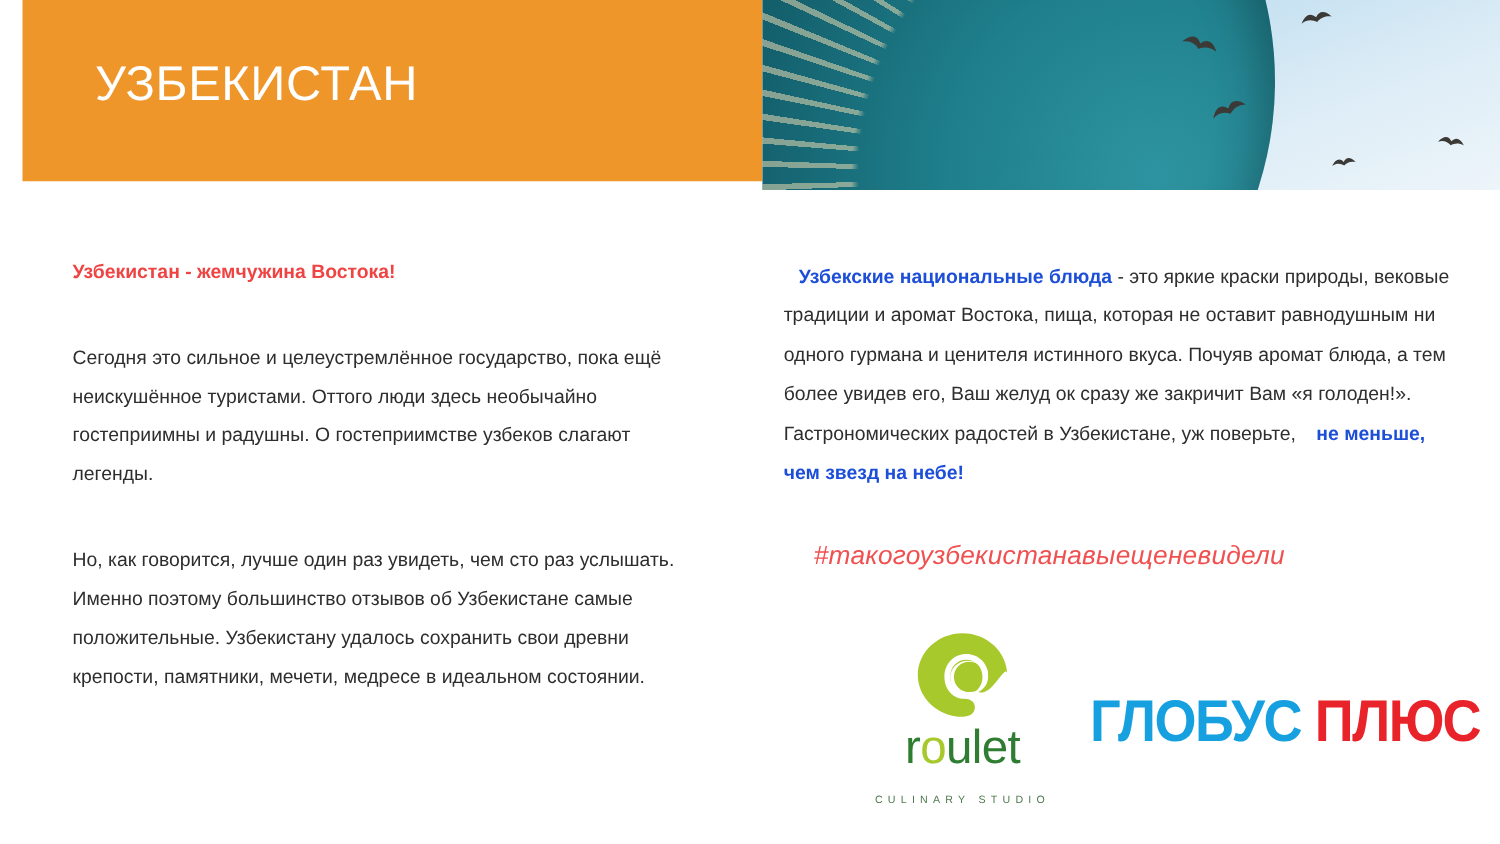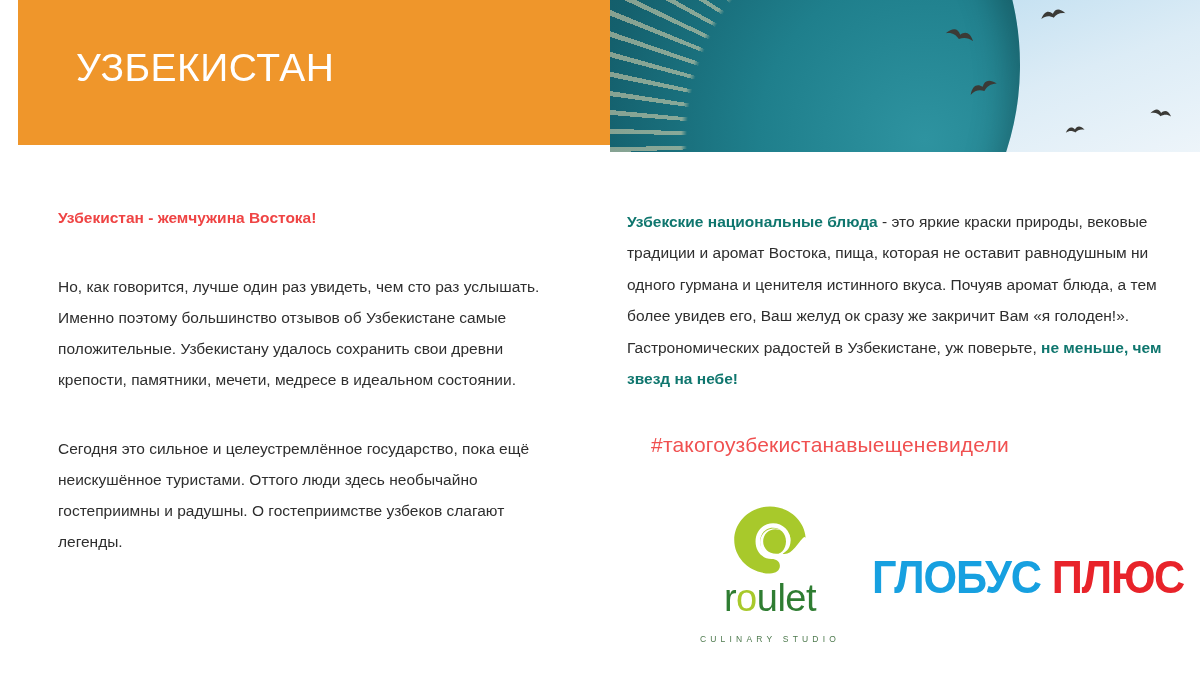--- a/index.html
+++ b/index.html
@@ -166,25 +166,26 @@
     margin: 0 0 42px 0;
   }
   p.body-text {
     font-size: 15.5px;
     line-height: 2.0;
     margin: 0 0 38px 0;
     color: #2e2e2e;
   }
   p.body-text:last-child { margin-bottom: 0; }
   .col-right p.body-text { line-height: 2.03; }
-  .col-right .b { font-weight: bold; color: #0f766e; }
+  .col-right .b { font-weight: bold; color: #1d4ed8; margin-left: 12px; }
 
   .hashtag {
     margin: 36px 0 0 24px;
     font-size: 21px;
+    font-style: italic;
     color: #f05050;
     letter-spacing: .2px;
   }
 
   
   .logos {
     position: absolute;
     left: 627px;
     top: 505px;
     width: 545px;
@@ -275,22 +276,22 @@
     <span class="bird" style="left:455px; top:125px; transform:rotate(-8deg); width:20px; height:10px;">
       <svg viewBox="0 0 40 20">
           <path d="M1 13 C8 2, 15 2, 20 9 C25 2, 32 2, 39 12 C31 9, 25 11, 20 15 C15 11, 9 9, 1 13 Z" fill="currentColor"></path>
         </svg>
     </span>
   </div>
 </div>
 
 <div class="col-left">
   <p class="lead">Узбекистан - жемчужина Востока!</p>
+  <p class="body-text">Сегодня это сильное и целеустремлённое государство, пока ещё неискушённое туристами. Оттого люди здесь необычайно гостеприимны и радушны. О гостеприимстве узбеков слагают легенды.</p>
   <p class="body-text">Но, как говорится, лучше один раз увидеть, чем сто раз услышать. Именно поэтому большинство отзывов об Узбекистане самые положительные. Узбекистану удалось сохранить свои древни крепости, памятники, мечети, медресе в идеальном состоянии.</p>
-  <p class="body-text">Сегодня это сильное и целеустремлённое государство, пока ещё неискушённое туристами. Оттого люди здесь необычайно гостеприимны и радушны. О гостеприимстве узбеков слагают легенды.</p>
 </div>
 
 <div class="col-right">
   <p class="body-text"><span class="b">Узбекские национальные блюда</span><span> - это яркие краски природы, вековые традиции и аромат Востока, пища, которая не оставит равнодушным ни одного гурмана и ценителя истинного вкуса. Почуяв аромат блюда, а тем более увидев его, Ваш желуд ок сразу же закричит Вам «я голоден!». Гастрономических радостей в Узбекистане, уж поверьте, </span><span class="b">не меньше, чем звезд на небе!</span></p>
 
   <div class="hashtag">#такогоузбекистанавыещеневидели</div>
 </div>
 
 <div class="logos">
 

